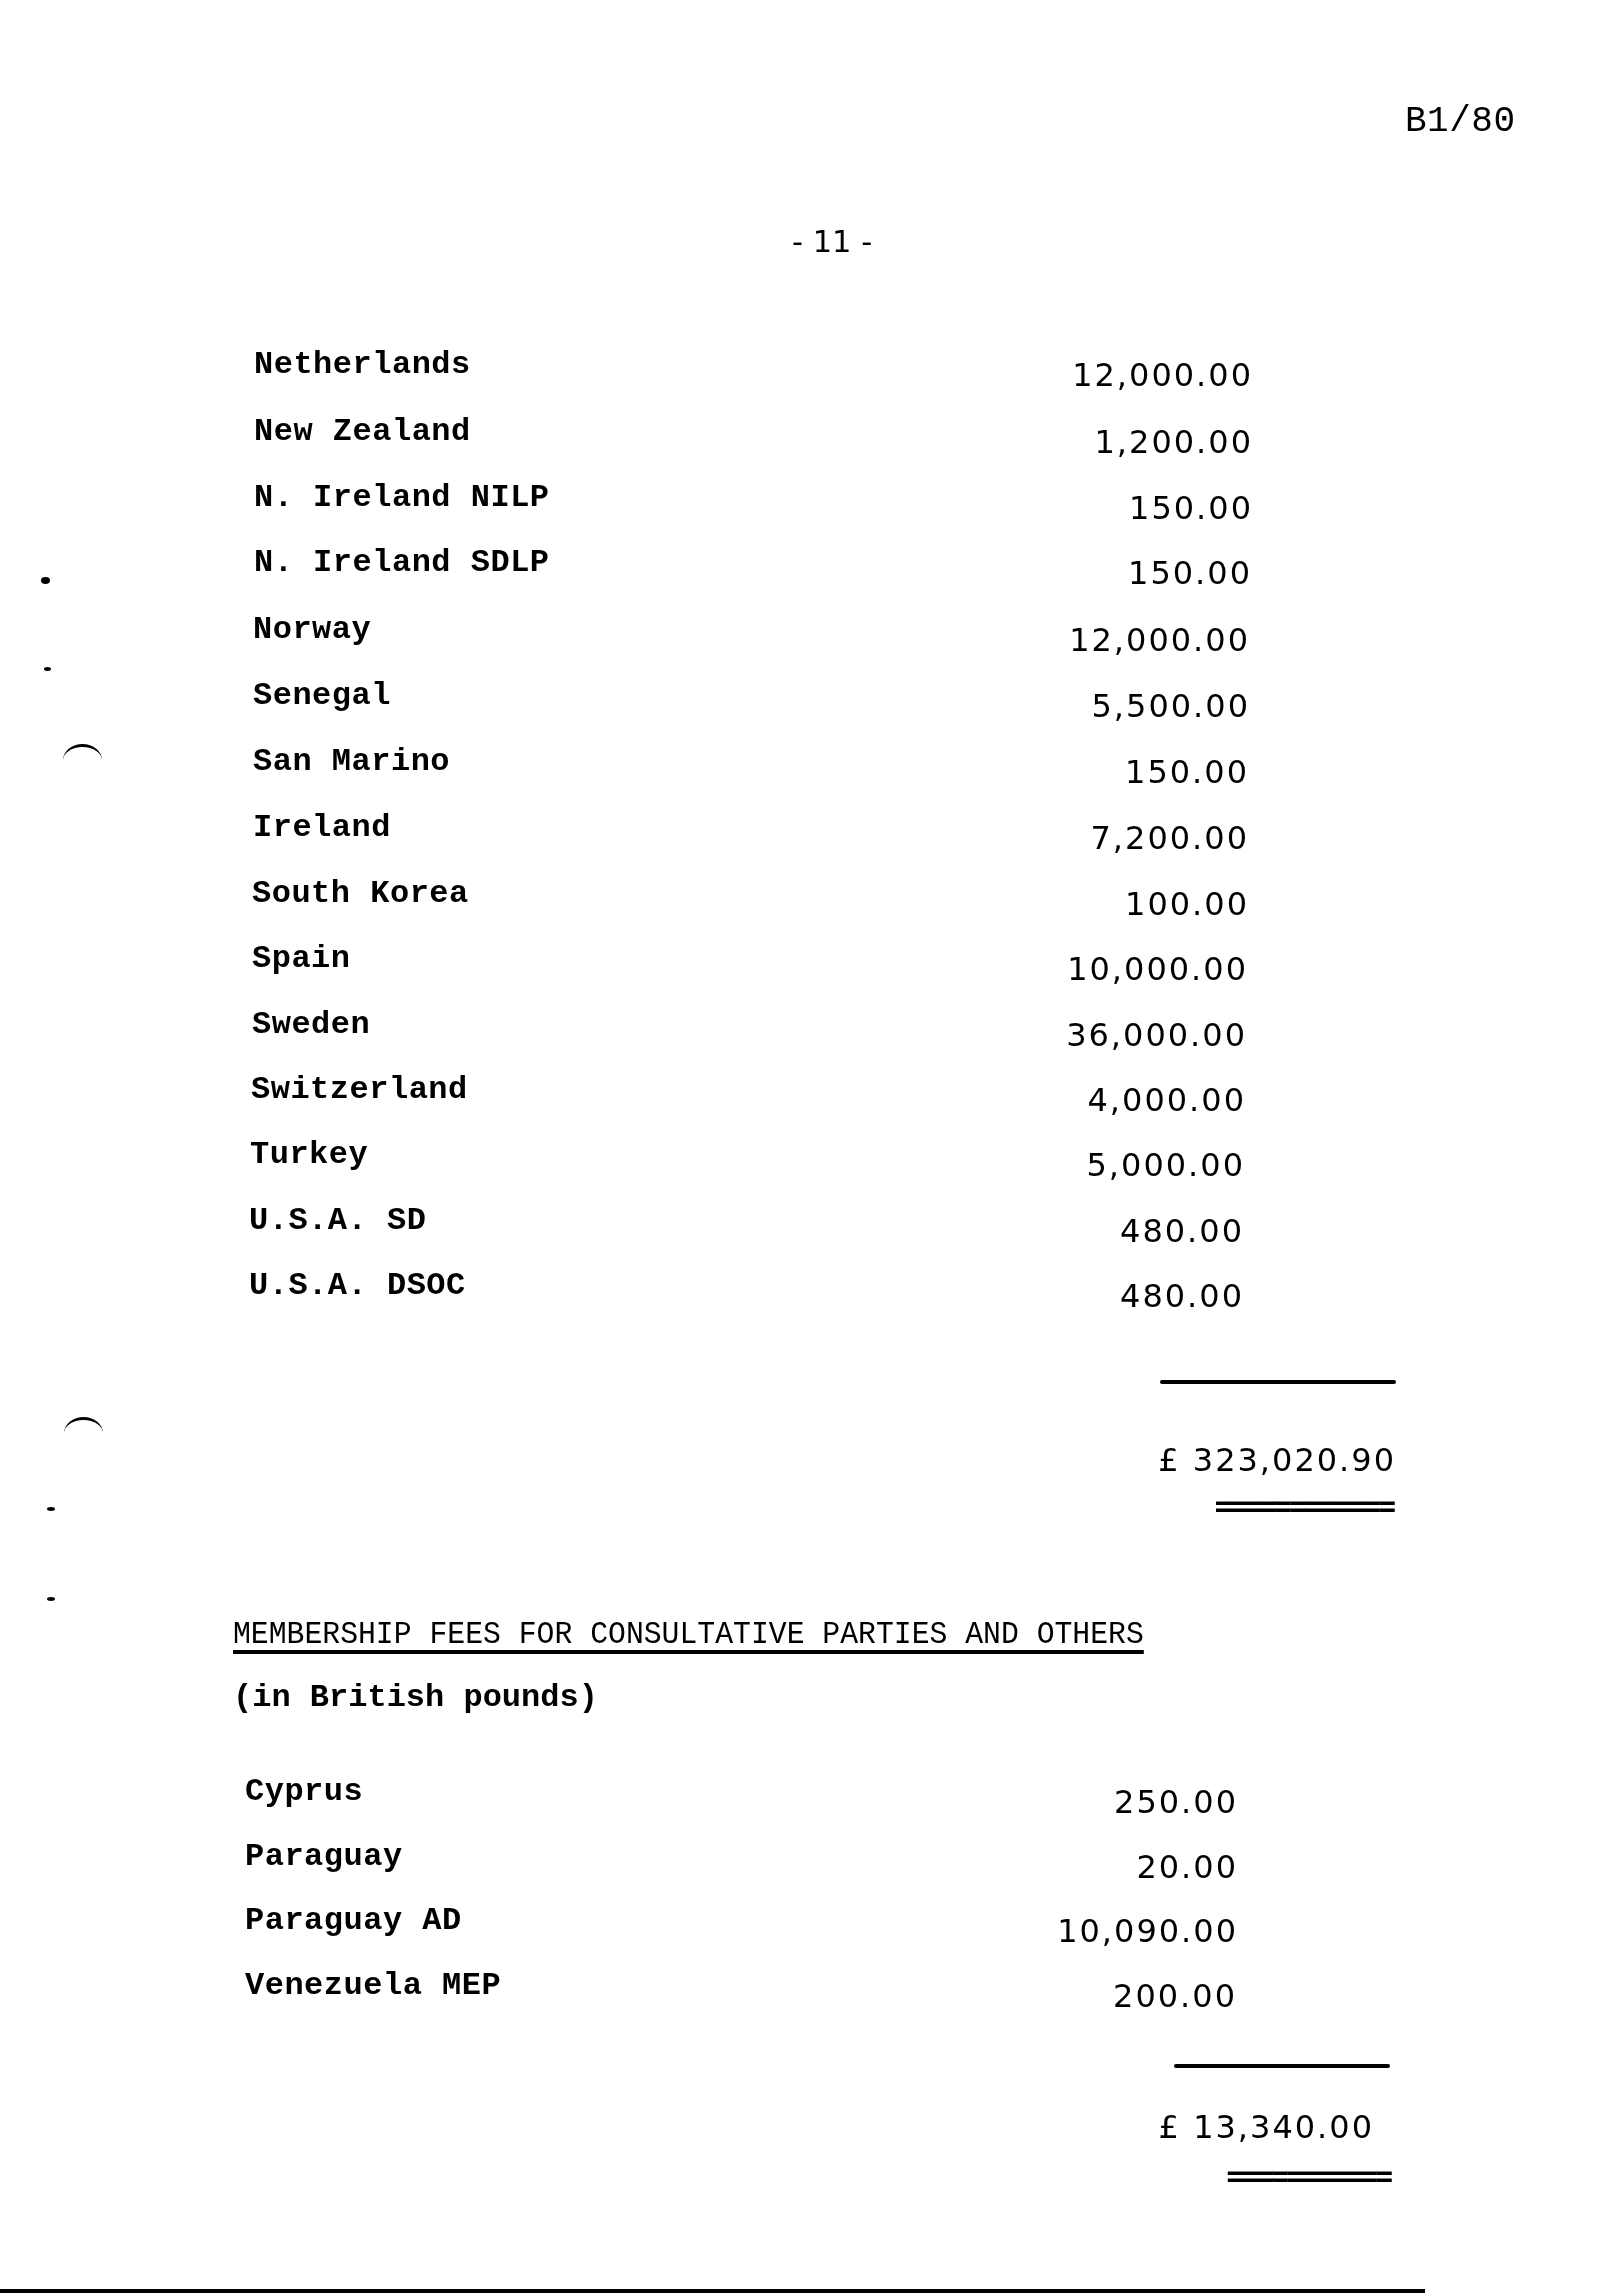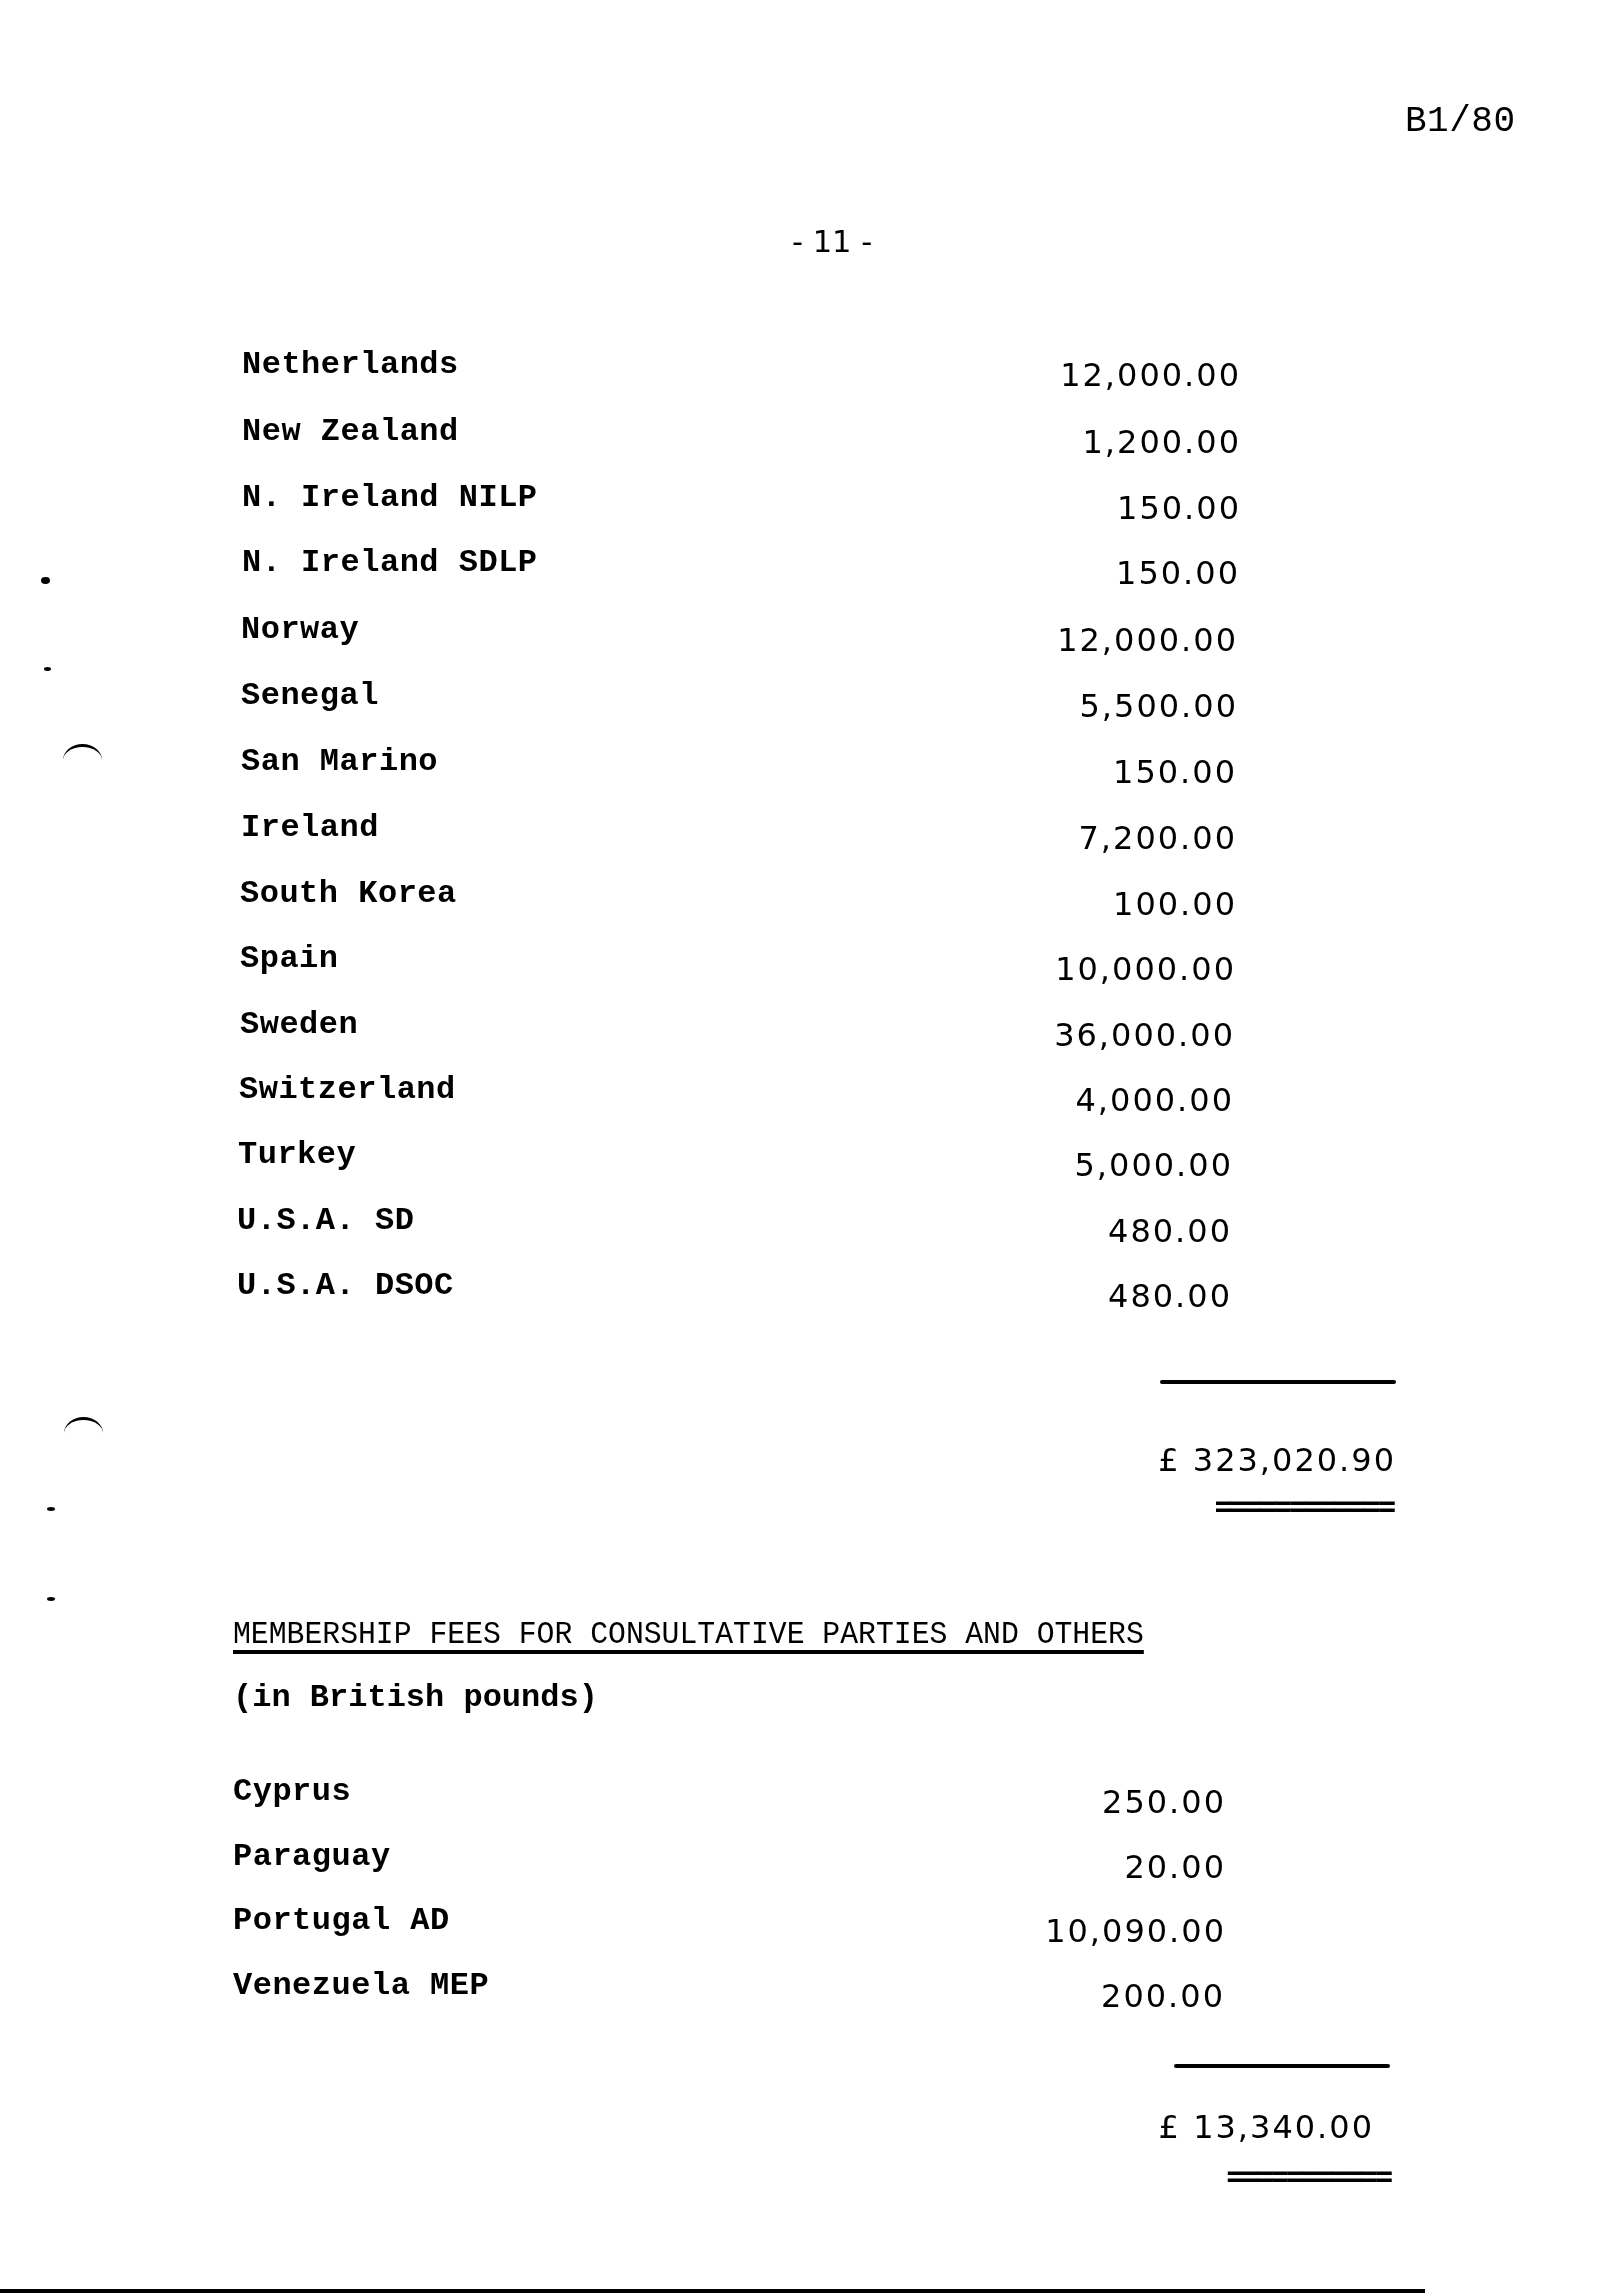--- a/index.html
+++ b/index.html
@@ -3,21 +3,21 @@
 <meta charset="utf-8">
 <style>
   html, body { margin: 0; padding: 0; background: #ffffff; }
   body {
     width: 1612px; height: 2295px; position: relative; overflow: hidden;
     font-family: "Liberation Mono", "DejaVu Sans Mono", monospace;
     color: #000000;
   }
   .ref { position: absolute; left: 1405px; top: 101px; font-size: 36px; letter-spacing: 0.5px; }
   .pagenum { position: absolute; left: 792px; top: 224px; font-size: 30.5px; font-family: "DejaVu Sans", sans-serif; }
-  .row { position: absolute; left: 0; width: 1447px; height: 44px; }
+  .row { position: absolute; left: 12px; width: 1447px; height: 44px; }
   .label { position: absolute; font-size: 32px; font-weight: bold; white-space: pre; letter-spacing: 0.5px; }
   .amount { position: absolute; font-size: 32px; font-family: "DejaVu Sans", sans-serif; text-align: right; white-space: pre; letter-spacing: 2px; }
   .rule { position: absolute; height: 4.4px; background: #000; border-radius: 2px; }
   .total { position: absolute; font-size: 32px; font-family: "DejaVu Sans", sans-serif; text-align: center; white-space: pre; letter-spacing: 2px; }
   .dbl { position: absolute; font-size: 29.5px; font-family: "DejaVu Sans Mono", monospace; font-weight: bold; letter-spacing: -2.9px; text-align: right; white-space: pre; }
   .heading { position: absolute; left: 233px; top: 1617px; font-size: 31px; font-family: "Liberation Mono", monospace; text-decoration: underline; text-decoration-thickness: 3.9px; text-underline-offset: 6.9px; white-space: pre; transform: scaleX(0.96); transform-origin: left; }
   .subheading { position: absolute; left: 233px; top: 1679px; font-size: 32px; font-weight: bold; white-space: pre; }
   .mark { position: absolute; background: #000; border-radius: 50%; }
   .arc { position: absolute; width: 39px; height: 29.5px; border-top: 3.9px solid #000; border-radius: 50% 50% 0 0; }
   .bottom-edge { position: absolute; left: 0; top: 2289px; width: 1425px; height: 3.9px; background: #000; }
@@ -101,21 +101,21 @@
 <div>
   <div class="row" style="top:1773px">
     <span class="label" style="left:233px">Cyprus</span>
     <span class="amount" style="right:221px;top:9.8px">250.00</span>
   </div>
   <div class="row" style="top:1838px">
     <span class="label" style="left:233px">Paraguay</span>
     <span class="amount" style="right:221px;top:9.8px">20.00</span>
   </div>
   <div class="row" style="top:1902px">
-    <span class="label" style="left:233px">Portugal AD</span>
+    <span class="label" style="left:233px">Paraguay AD</span>
     <span class="amount" style="right:221px;top:9.8px">10,090.00</span>
   </div>
   <div class="row" style="top:1967px">
     <span class="label" style="left:233px">Venezuela MEP</span>
     <span class="amount" style="right:222px;top:9.8px">200.00</span>
   </div>
 </div>
 
 <div class="rule" style="left:1174px;top:2064px;width:216px"></div>
 <div class="total" style="right:238px;top:2108px">£ 13,340.00</div>

